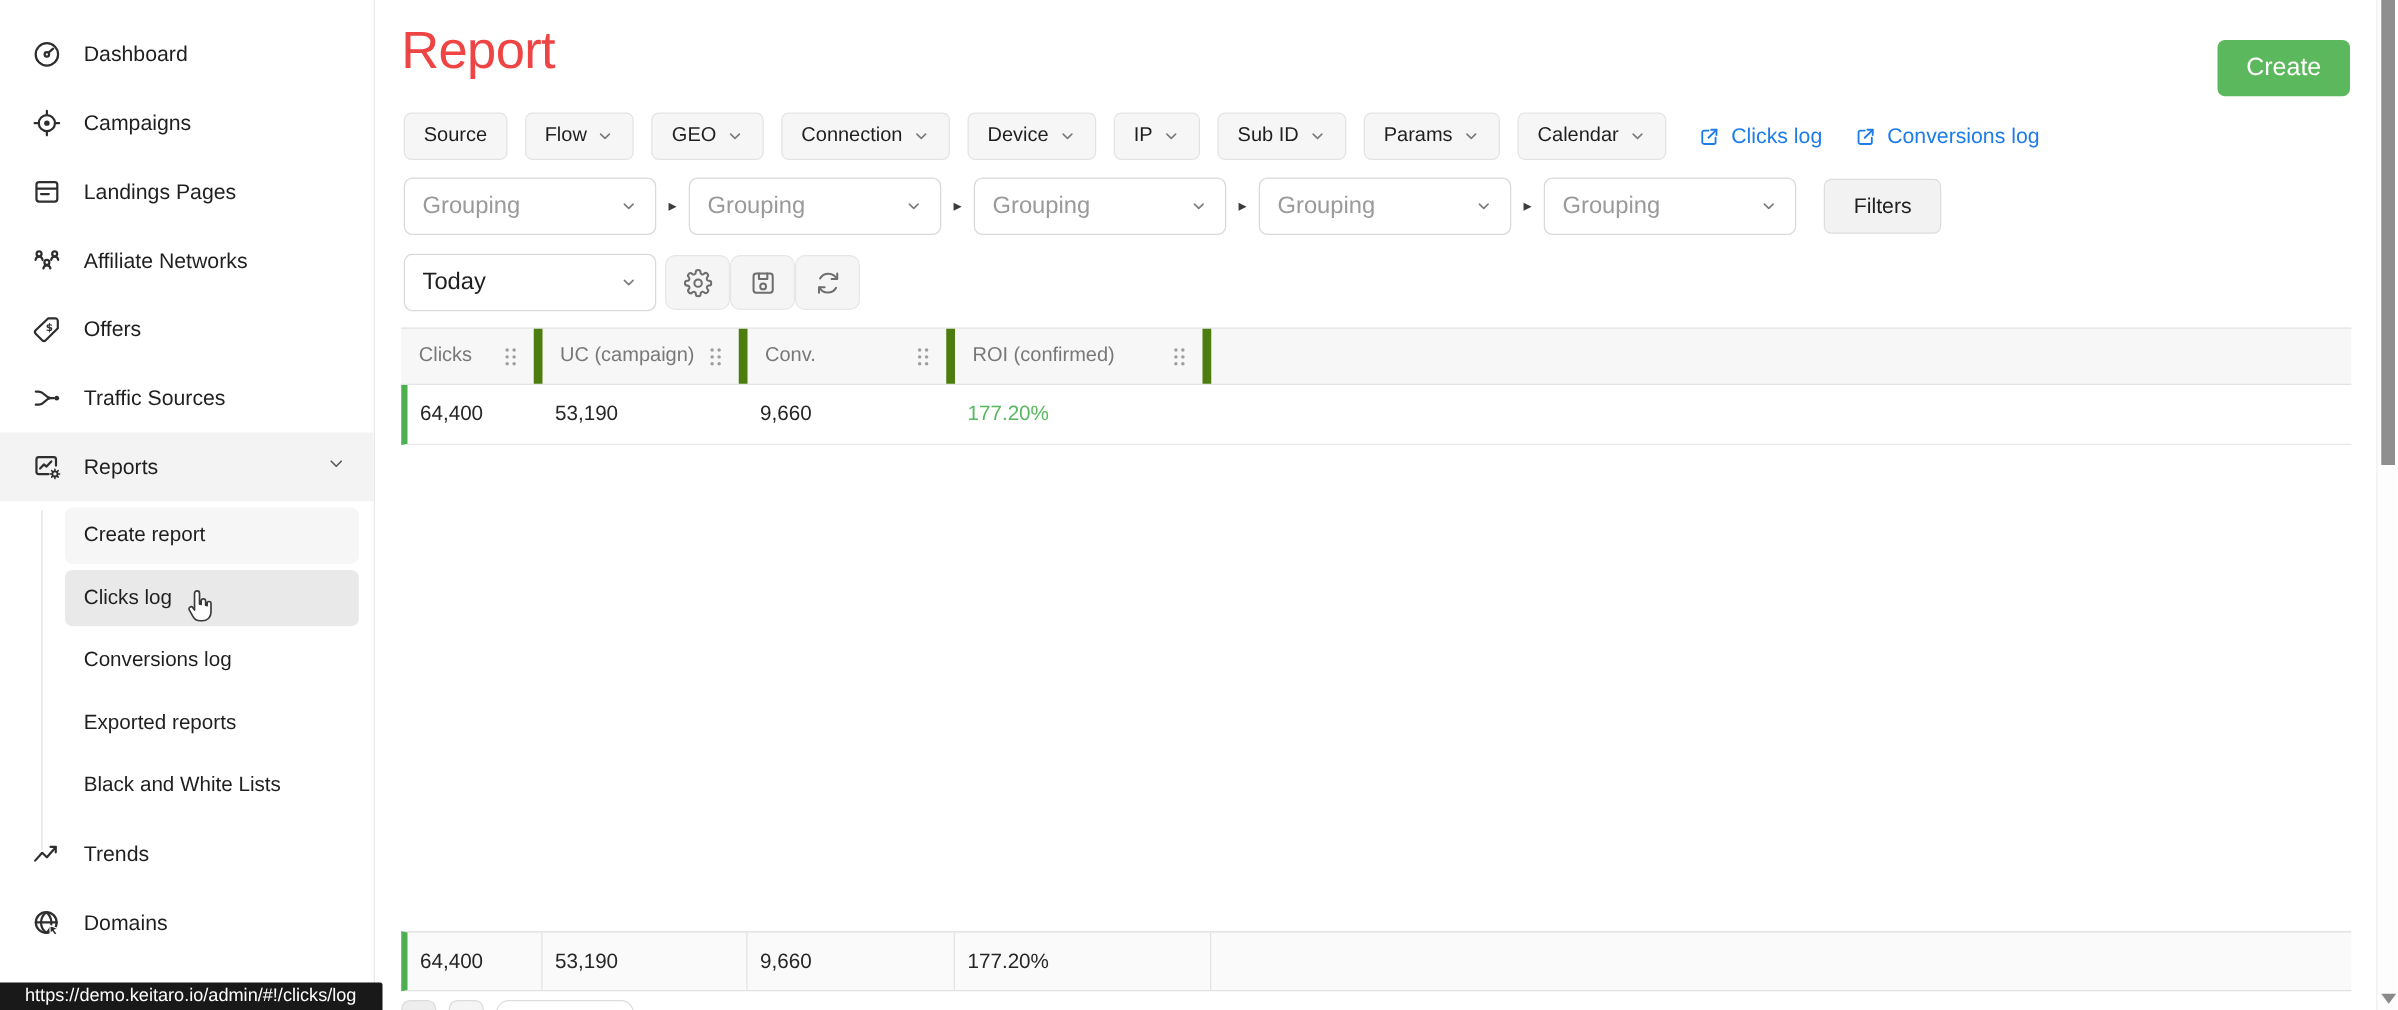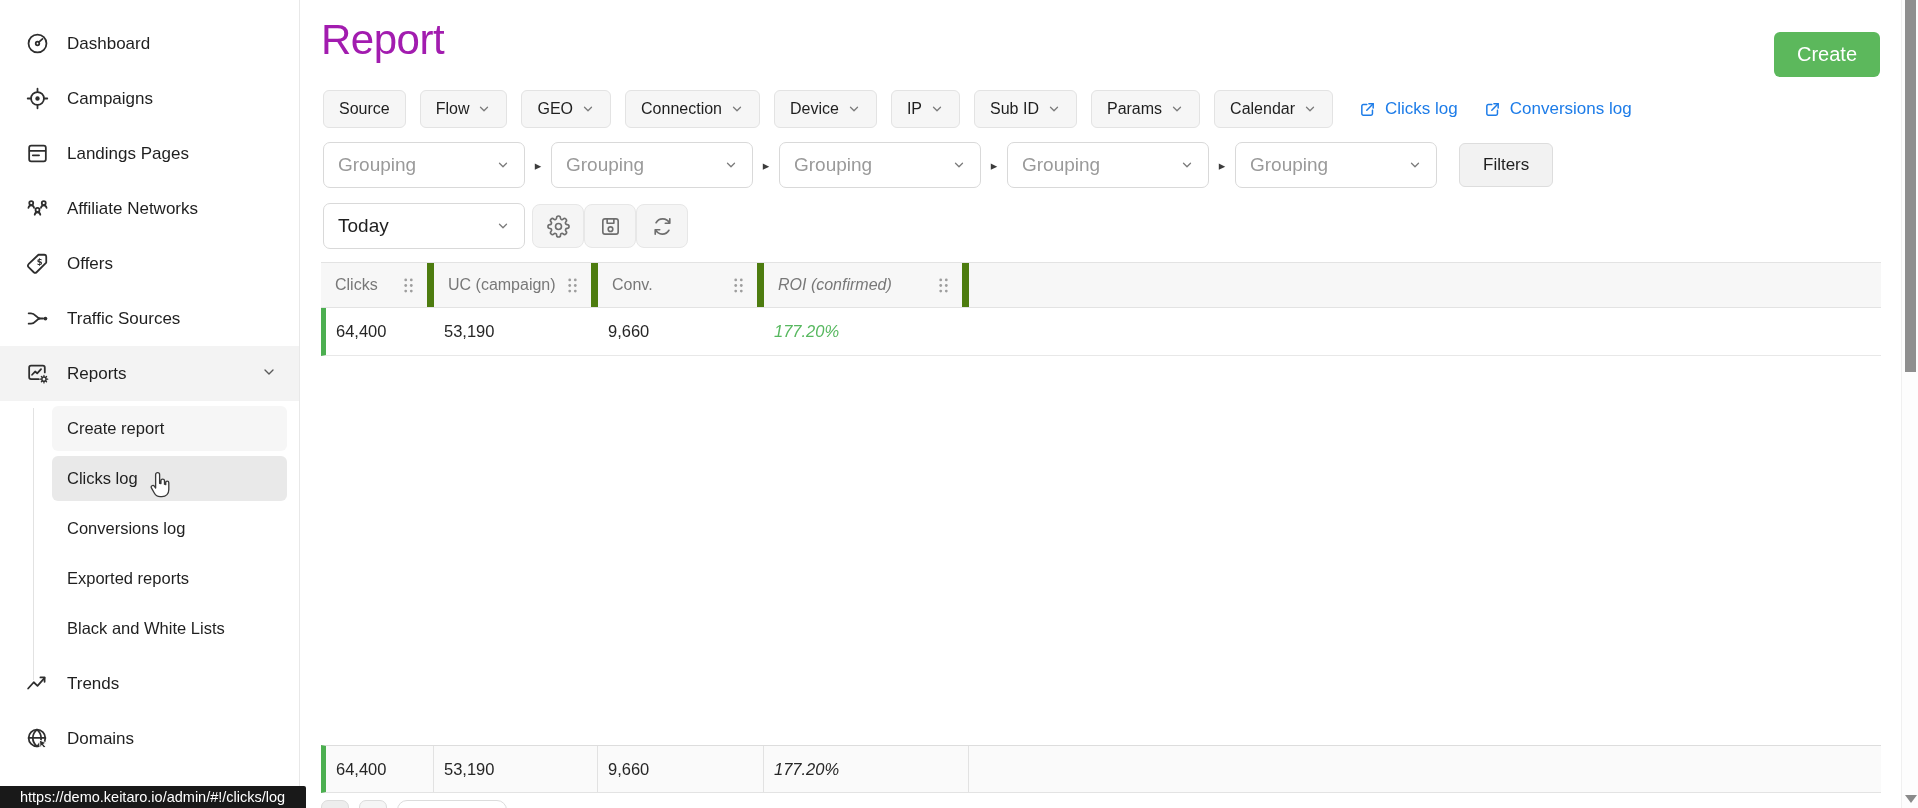--- a/index.html
+++ b/index.html
@@ -21,21 +21,21 @@
   .subnav-guide { position:absolute; left:33px; top:2px; width:1px; height:272px; background:#e2e2e2; }
   .subnav-item { position:relative; height:45px; margin:5px 12px 5px 52px; border-radius:6px;
     display:flex; align-items:center; padding-left:15px; font-size:16.5px; color:#1f1f1f; cursor:pointer; }
   .subnav-item.bg-light { background:#f6f6f6; }
   .subnav-item.bg-hover { background:#e9e9e9; }
   .hand-cursor { position:absolute; left:146px; top:470px; z-index:50; pointer-events:none; }
 
   
   .main { position:absolute; left:301px; top:0; right:17px; bottom:0; background:#fff; }
   .page-title { position:absolute; left:20px; top:16px; font-size:42px; font-weight:400;
-    color:#a21caf; letter-spacing:-0.5px; }
+    color:#ef4444; letter-spacing:-0.5px; }
   .create-btn { position:absolute; right:21px; top:32px; height:45px; padding:0 23px;
     background:#5cb85c; color:#fff; font-size:20px; border:none; border-radius:6px;
     font-family:inherit; cursor:pointer; }
 
   .chips-row { position:absolute; left:22px; top:90px; display:flex; align-items:center; gap:14px; height:38px; }
   .chip { height:38px; display:flex; align-items:center; gap:8px; padding:0 15px;
     background:#f6f6f6; border:1px solid #e3e3e3; border-radius:6px; font-size:16px;
     color:#1f1f1f; cursor:pointer; white-space:nowrap; }
   .chip svg, .select svg { width:14px; height:14px; stroke:#7b7b7b; stroke-width:2.2; fill:none; stroke-linecap:round; stroke-linejoin:round; }
   .log-link { display:flex; align-items:center; gap:9px; color:#1d7ce8; font-size:17px;
@@ -60,21 +60,21 @@
   .icon-btn svg { width:23px; height:23px; stroke:#6e6e6e; stroke-width:1.7; fill:none; stroke-linecap:round; stroke-linejoin:round; }
 
   
   .report-table { position:absolute; left:20px; top:262px; width:1560px; }
   .thead { display:flex; height:46px; background:#f7f7f7; border-top:1px solid #e3e3e3;
     border-bottom:1px solid #e3e3e3; }
   .th { display:flex; align-items:center; justify-content:space-between; padding:0 12px 0 14px;
     font-size:16px; color:#787878; border-right:7px solid #4d7c0f; cursor:pointer; }
   .th .drag { cursor:grab; display:flex; }
   .th svg { width:13px; height:19px; }
-  .c1{width:113px;} .c2{width:164px;justify-content:space-between;} .c3{width:166px;} .c4{width:205px;font-style:italic;} .c5{flex:1; border-right:none;}
+  .c1{width:113px;} .c2{width:164px;justify-content:space-between;} .c3{width:166px;} .c4{width:205px;} .c5{flex:1; border-right:none;}
   .trow { display:flex; height:48px; align-items:center; border-bottom:1px solid #e8e8e8;
     border-left:5px solid #4caf50; background:#fff; }
   .trow .td { padding-left:10px; font-size:16.5px; color:#262626; }
   .trow .td.c1{width:108px;}
   .td.roi { color:#57b85f; }
   .tfoot { position:absolute; left:20px; top:745px; width:1560px; display:flex; height:48px;
     align-items:center; background:#fafafa; border-top:1px solid #ddd; border-bottom:1px solid #e3e3e3;
     border-left:5px solid #4caf50; }
   .tfoot .td { padding-left:10px; font-size:16.5px; color:#262626; height:100%; display:flex;
     align-items:center; border-right:1px solid #e2e2e2; }

